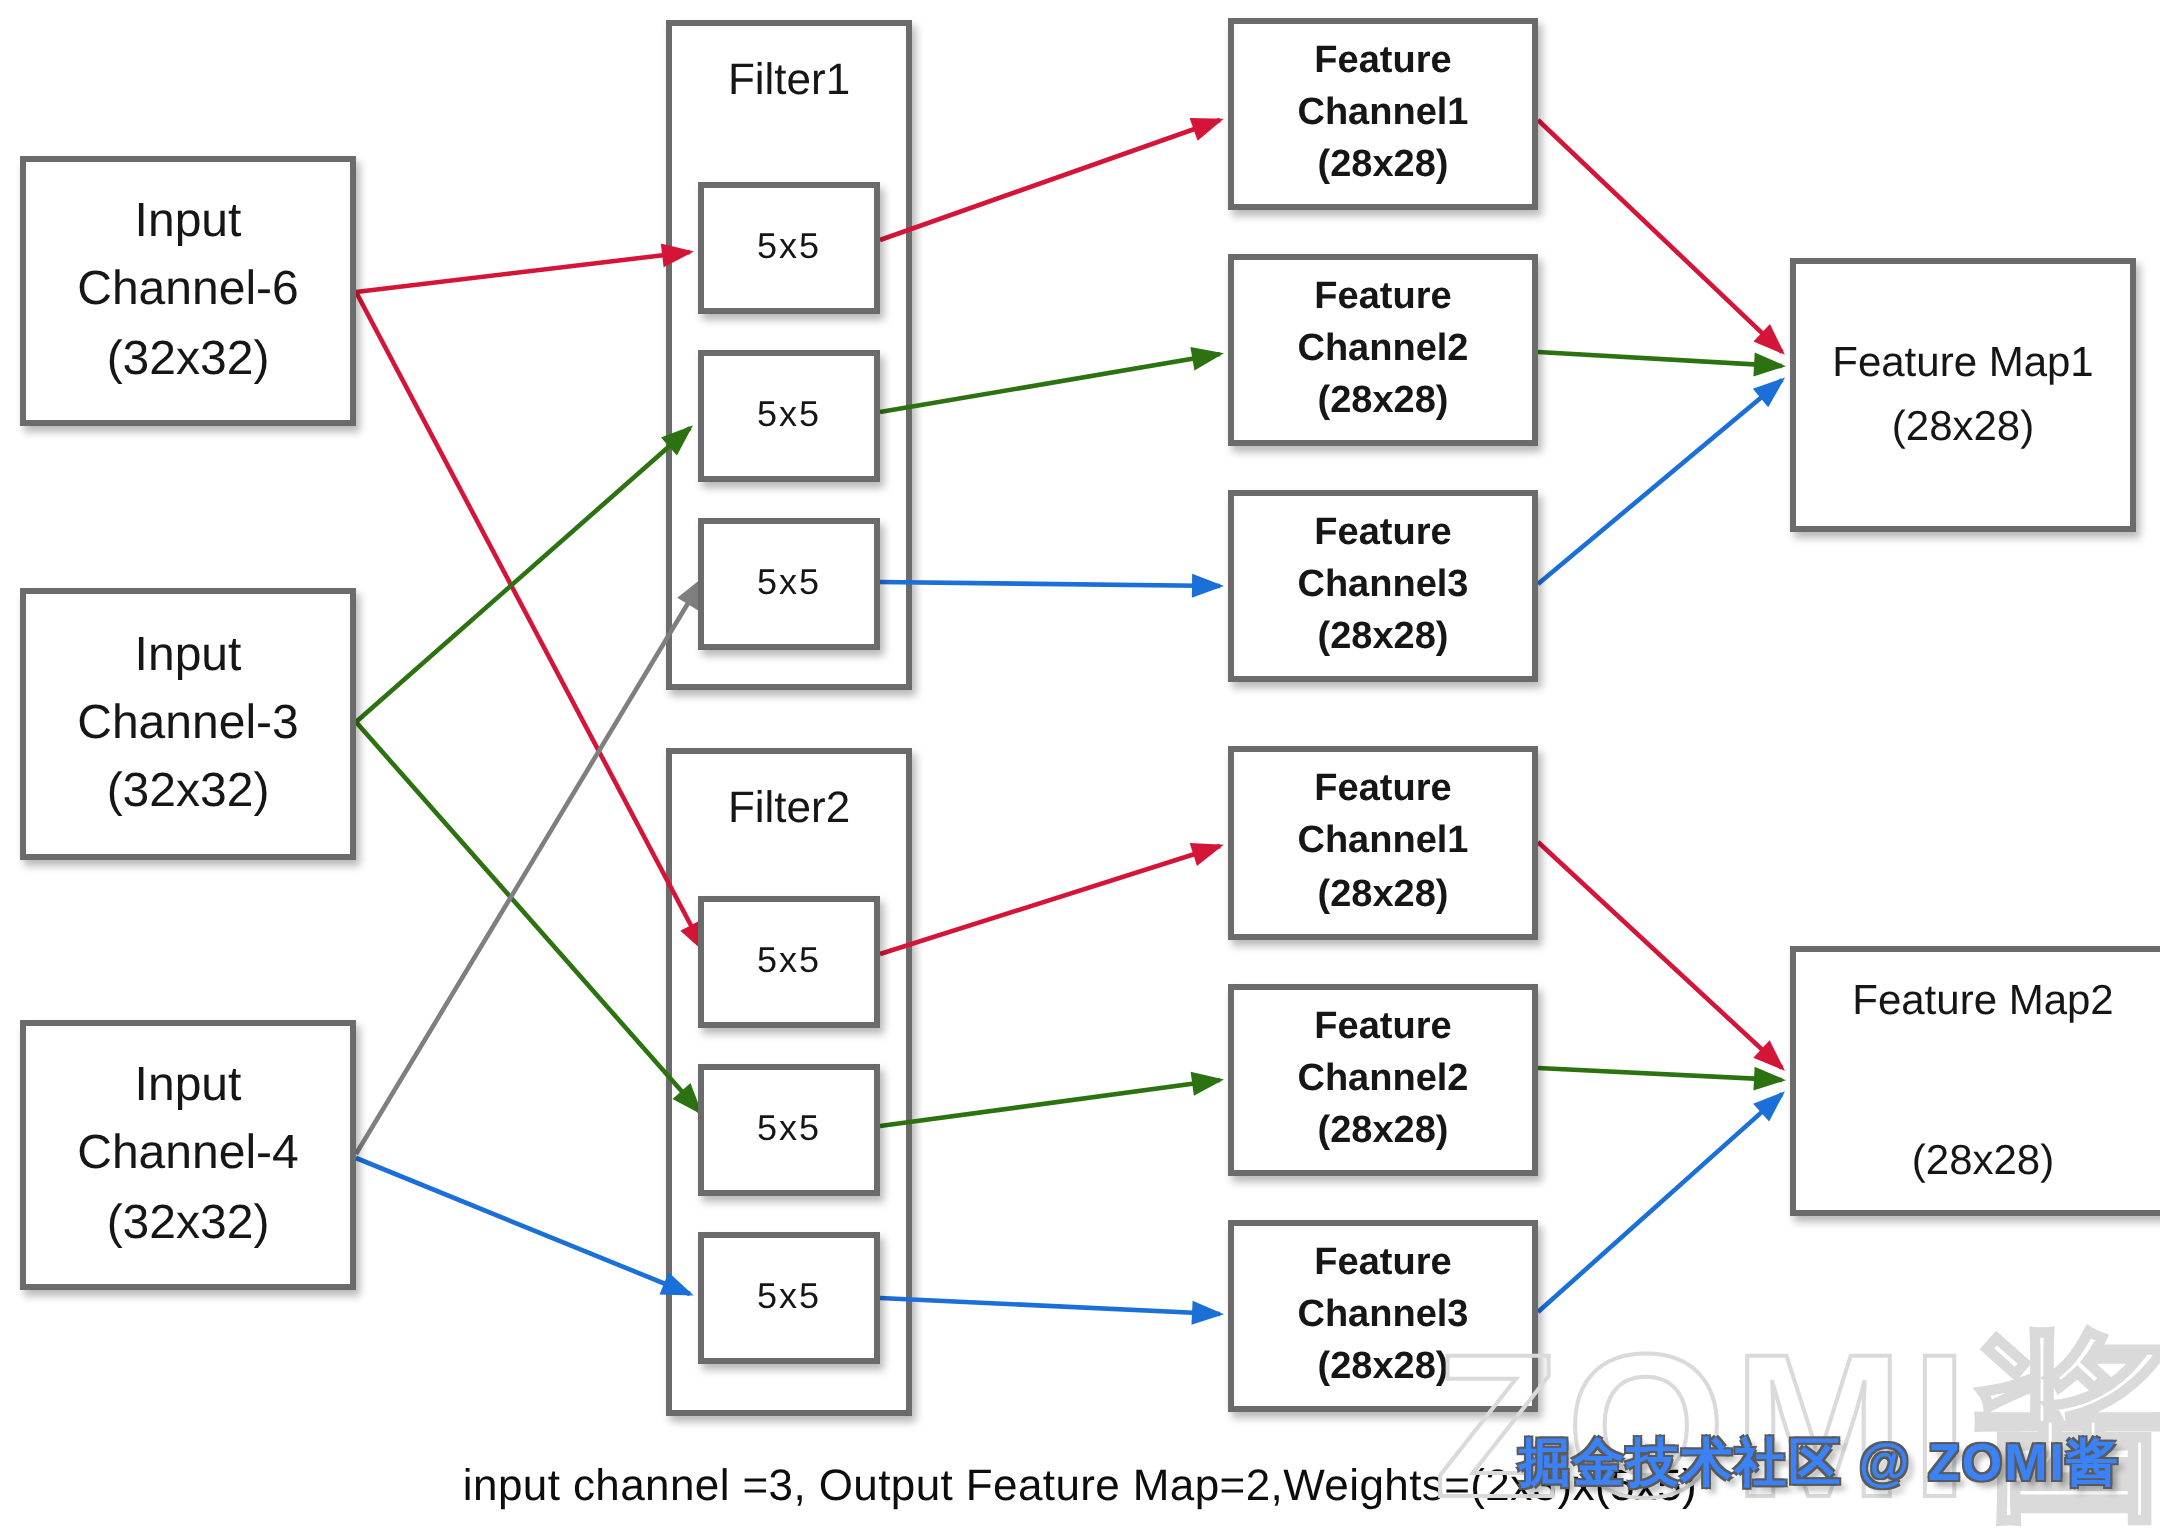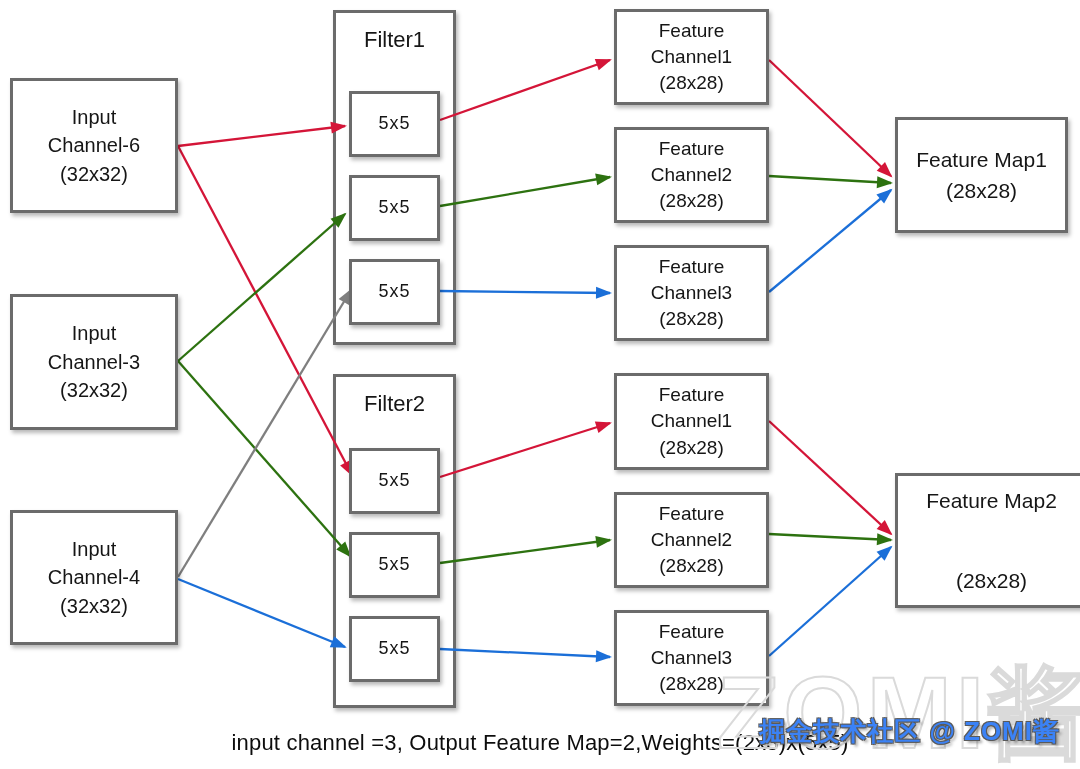--- a/index.html
+++ b/index.html
@@ -4,26 +4,26 @@
 <style>
   html,body{margin:0;padding:0;background:#ffffff;}
   .canvas{
     position:relative;width:1080px;height:769px;background:#ffffff;overflow:hidden;
     font-family:"Liberation Sans","DejaVu Sans",sans-serif;color:#161616;
   }
   .box{
     position:absolute;box-sizing:border-box;border:3px solid #6b6b6b;background:#fff;
     box-shadow:2px 3px 4px rgba(0,0,0,0.28);
     display:flex;flex-direction:column;align-items:center;justify-content:center;
-    text-align:center;line-height:1.42;font-size:20px;z-index:3;
+    text-align:center;line-height:1.42;font-size:24px;z-index:3;
   }
   .box span{display:block;}
   .container-box{z-index:1;justify-content:flex-start;padding-top:11px;font-size:22px;}
   .kernel-box{font-size:18px;z-index:3;letter-spacing:1px;}
-  .fc-box{font-size:19px;line-height:1.38;}
+  .fc-box{font-size:19px;line-height:1.38;font-weight:bold;}
   .fm-box{font-size:21px;line-height:1.5;}
   svg.arrows{position:absolute;left:0;top:0;z-index:2;pointer-events:none;}
   .caption{
     position:absolute;left:0;top:730px;width:1080px;text-align:center;
     font-size:22px;color:#0d0d0d;z-index:4;letter-spacing:0.2px;
   }
   .wm-big{
     position:absolute;top:662px;right:-14px;z-index:5;
     font-size:102px;font-weight:bold;letter-spacing:4px;line-height:1;
     color:#ededed;white-space:nowrap;
@@ -153,21 +153,21 @@
     <span>Feature</span>
     <span>Channel2</span>
     <span>(28x28)</span>
   </div>
   <div class="box fc-box" style="left:614px;top:610px;width:155px;height:96px;">
     <span>Feature</span>
     <span>Channel3</span>
     <span>(28x28)</span>
   </div>
 
-  <div class="box fm-box" style="left:895px;top:117px;width:173px;height:116px;">
+  <div class="box fm-box" style="left:895px;top:129px;width:173px;height:137px;">
     <span>Feature Map1</span>
     <span>(28x28)</span>
   </div>
   <div class="box fm-box" style="left:895px;top:473px;width:193px;height:135px;gap:48px;">
     <span>Feature Map2</span>
     <span>(28x28)</span>
   </div>
 
   <div class="caption">input channel =3, Output Feature Map=2,Weights=(2x3)x(5x5)</div>
 

